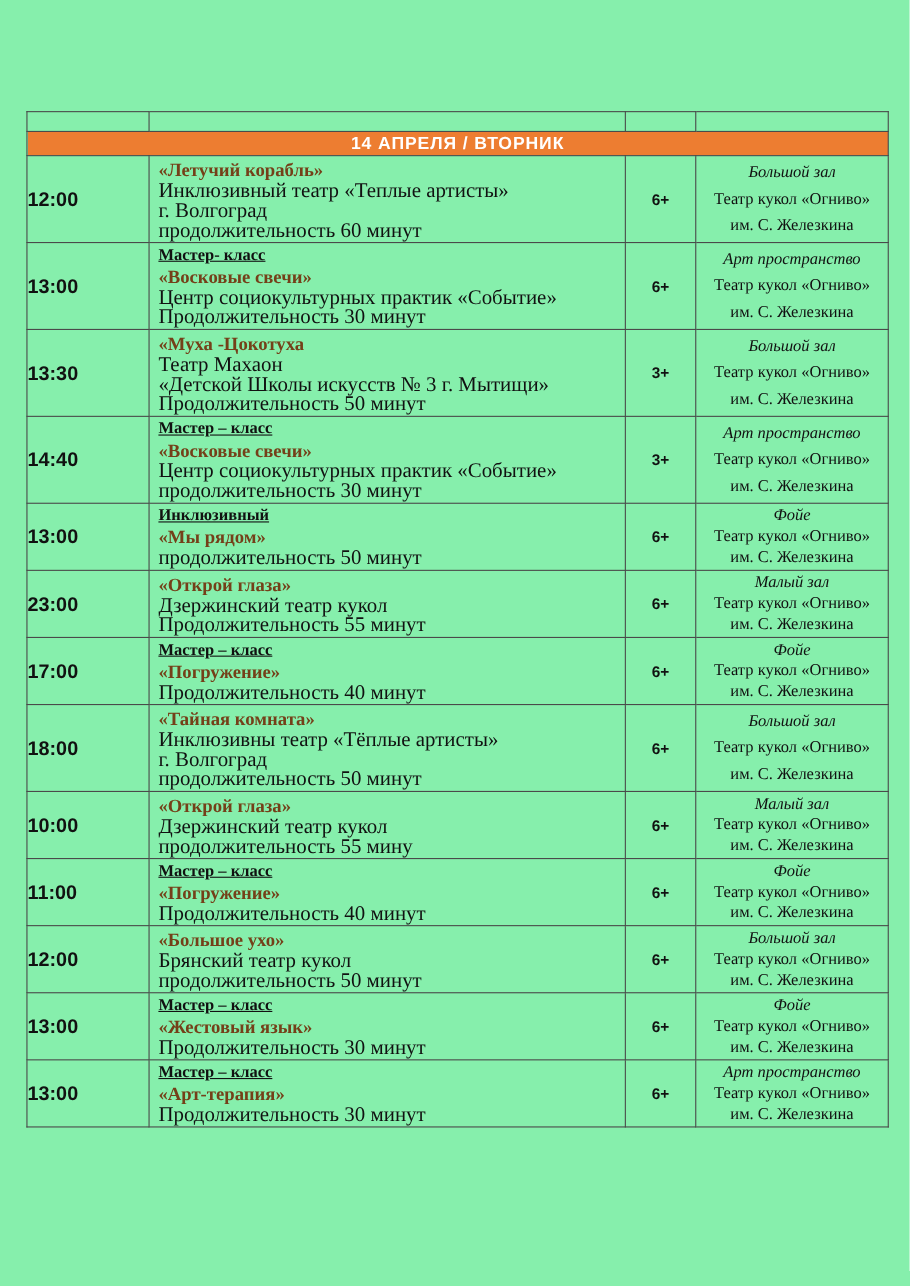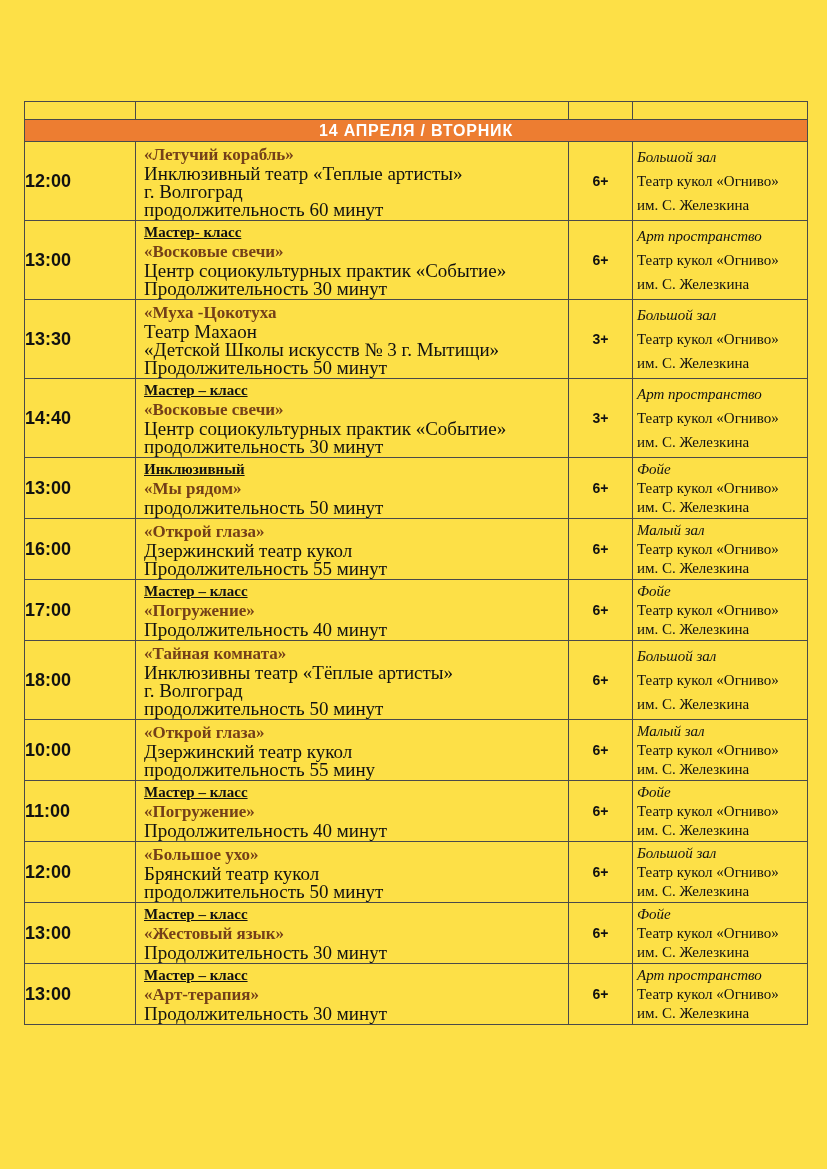--- a/index.html
+++ b/index.html
@@ -1,20 +1,20 @@
 <!DOCTYPE html>
 <html style="--accent: #ED7D31; --title-brown: #744019; --header-text: #ffffff; --grid: #4a4a4a;"><head>
 <meta charset="utf-8">
 <style>
   html, body { margin: 0; padding: 0; background: #ffffff; }
   .sheet {
     position: relative;
     width: 827px;
     height: 1169px;
-    background: #fde047;
+    background: #86efac;
     overflow: hidden;
     font-family: "Liberation Serif", serif;
     color: #111111;
   }
   table.schedule {
     position: absolute;
     left: 24px;
     top: 101px;
     width: 783px;
     border-collapse: collapse;
@@ -58,21 +58,21 @@
     font-size: 17px;
     line-height: 21px;
   }
   .detail { font-size: 19px; line-height: 18px; }
   td.col-age {
     text-align: center;
     font-family: "Liberation Sans", sans-serif;
     font-weight: 700;
     font-size: 14px;
   }
-  td.col-venue { font-size: 15px; padding: 1px 4px; }
+  td.col-venue { text-align: center; font-size: 15px; padding: 1px 4px; }
   .hall { font-style: italic; line-height: 19px; }
   .venue-line { line-height: 19px; }
   tr.lines-4 .hall, tr.lines-4 .venue-line { line-height: 24px; }
 </style>
 </head>
 <body>
 
 <div class="sheet">
   <table class="schedule">
     <colgroup>
@@ -159,21 +159,21 @@
             <div class="detail">продолжительность 50 минут</div>
           </td>
     <td class="col-age">6+</td>
     <td class="col-venue">
             <div class="hall">Фойе</div>
             <div class="venue-line">Театр кукол «Огниво»</div>
             <div class="venue-line">им. С. Железкина</div>
           </td>
   </tr>
         <tr class="event lines-3">
-    <td class="col-time">16:00</td>
+    <td class="col-time">23:00</td>
     <td class="col-desc">
             <div class="title">«Открой глаза»</div>
             <div class="detail">Дзержинский театр кукол</div>
             <div class="detail">Продолжительность 55 минут</div>
           </td>
     <td class="col-age">6+</td>
     <td class="col-venue">
             <div class="hall">Малый зал</div>
             <div class="venue-line">Театр кукол «Огниво»</div>
             <div class="venue-line">им. С. Железкина</div>

